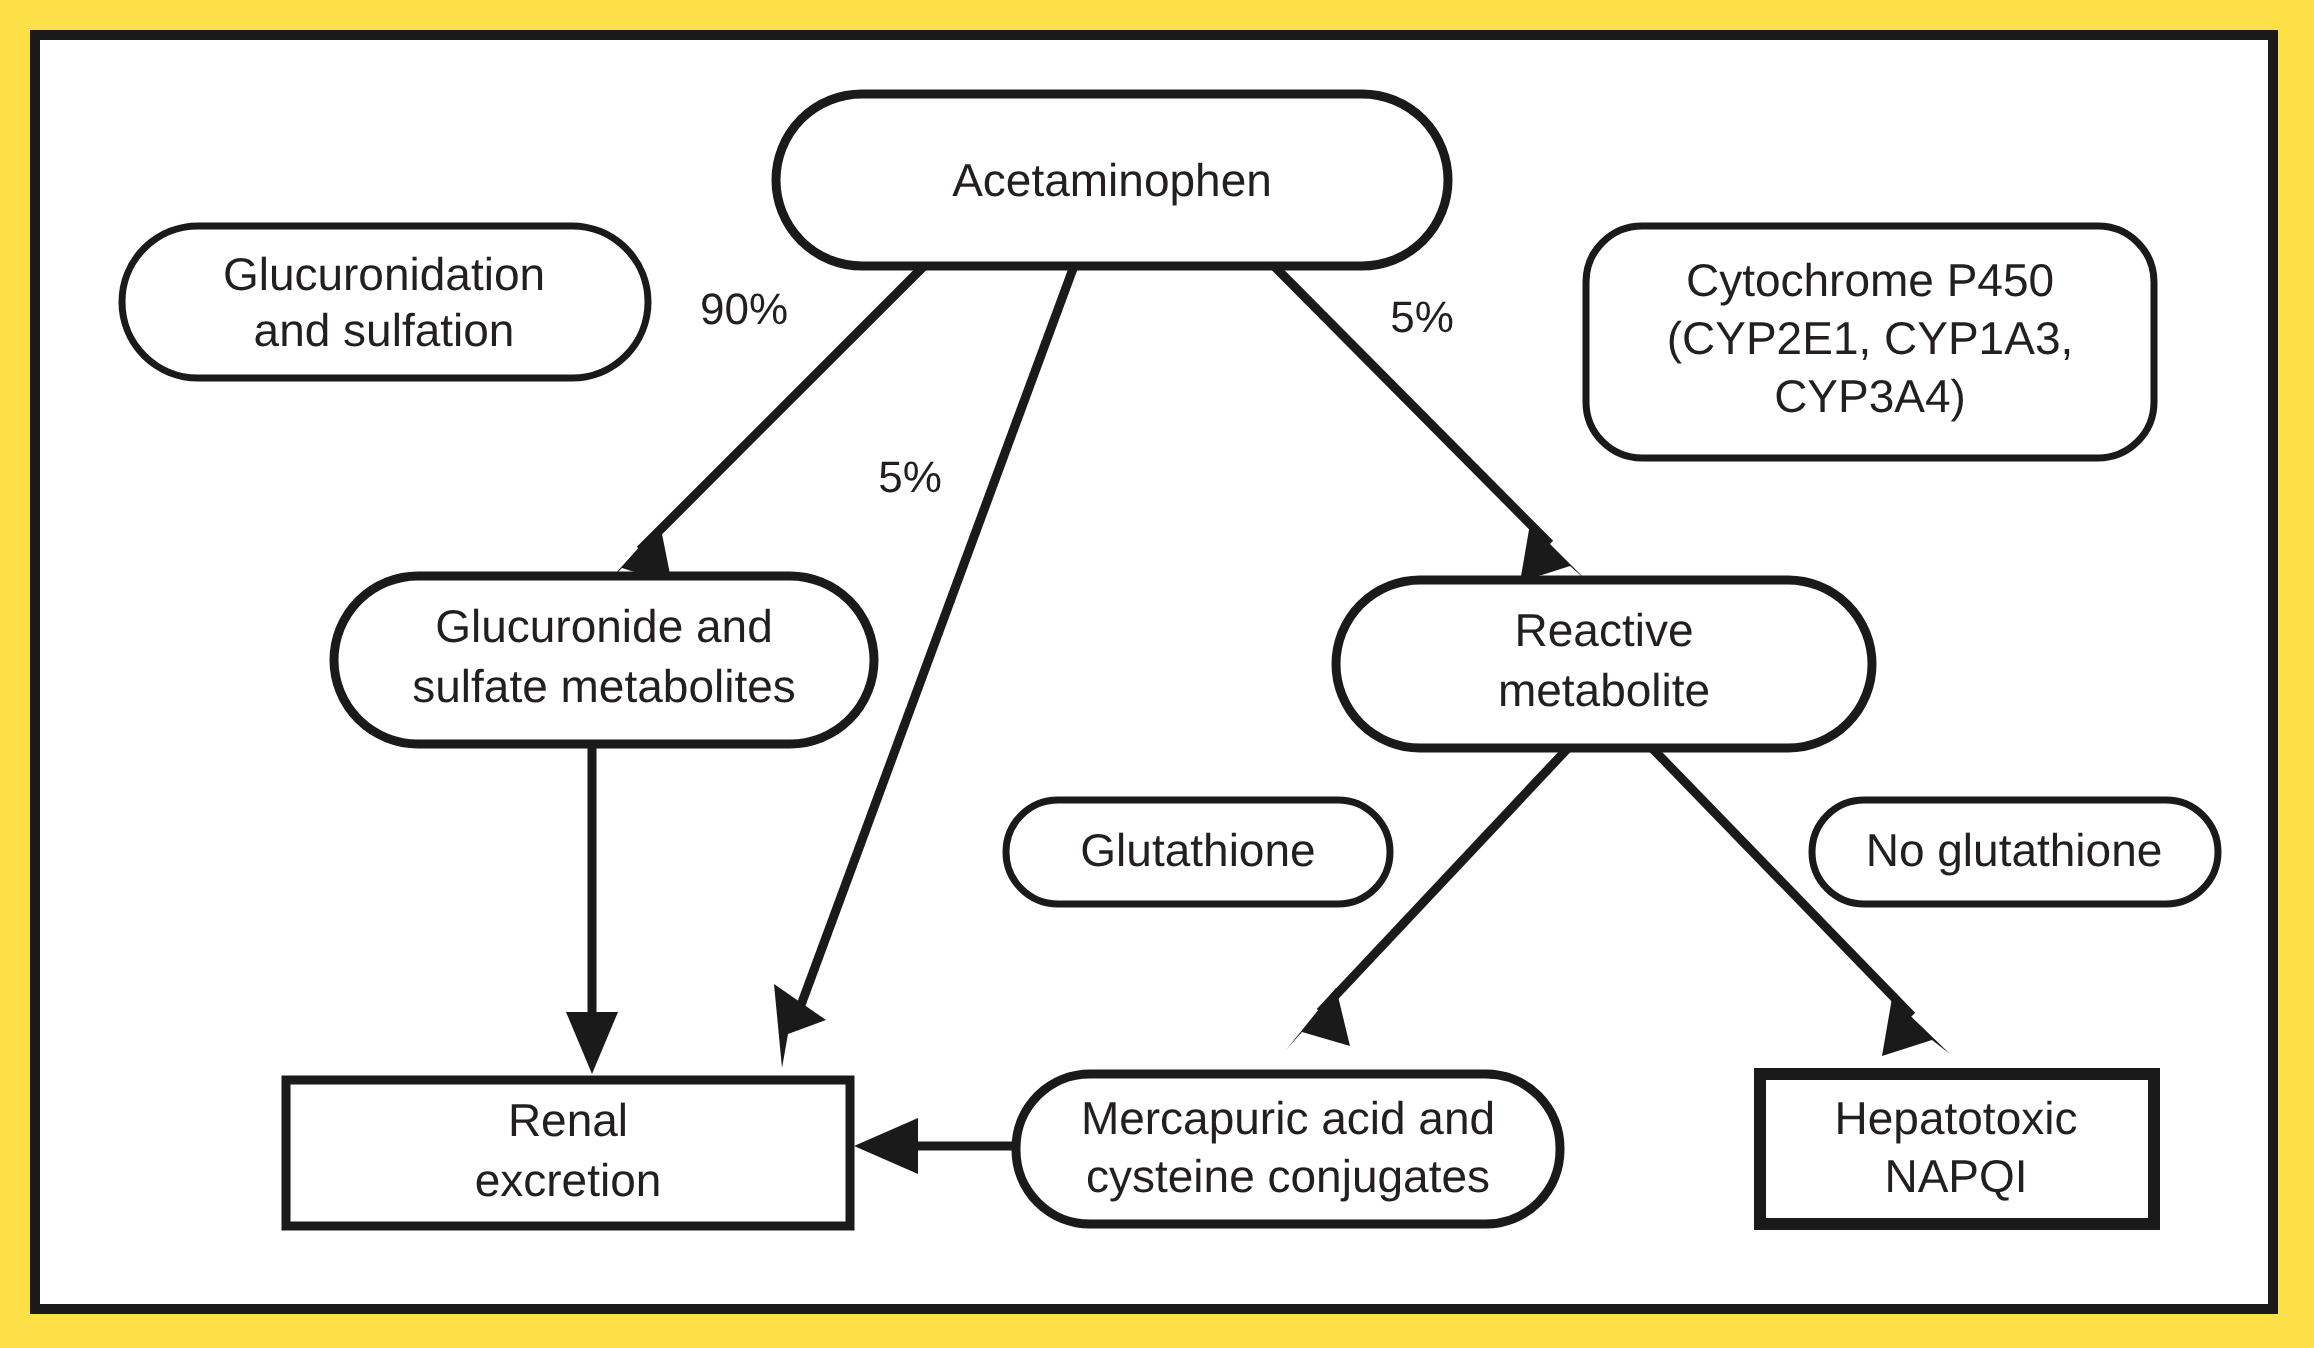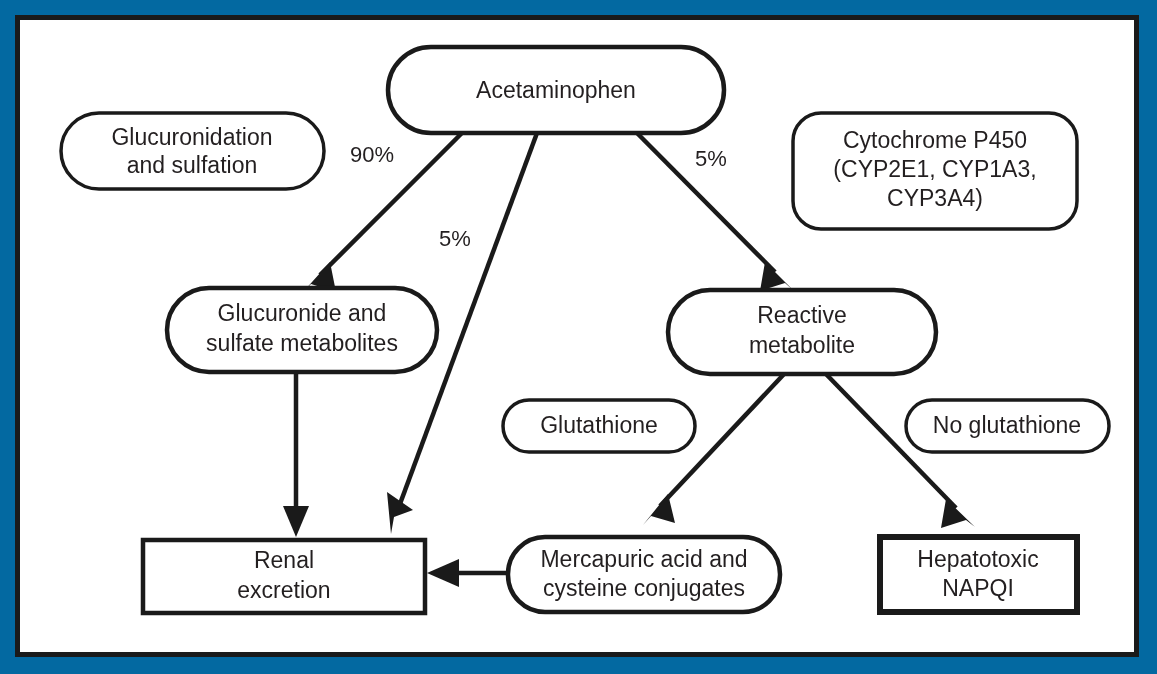--- a/index.html
+++ b/index.html
@@ -5,21 +5,21 @@
   html, body {
     margin: 0;
     padding: 0;
     background: #ffffff;
     font-family: "Liberation Sans", sans-serif;
   }
   #stage {
     position: relative;
     width: 1157px;
     height: 674px;
-    background: #0369a1;
+    background: #fde047;
     overflow: hidden;
   }
   #diagram-svg {
     position: absolute;
     left: 0;
     top: 0;
     width: 1157px;
     height: 674px;
   }
   .node-text {

